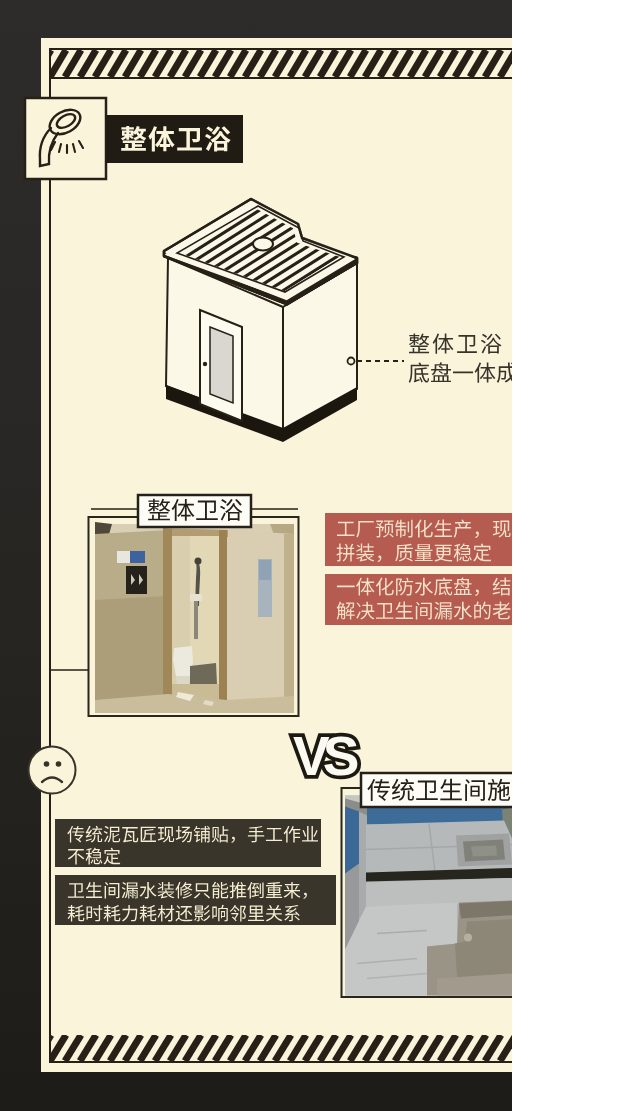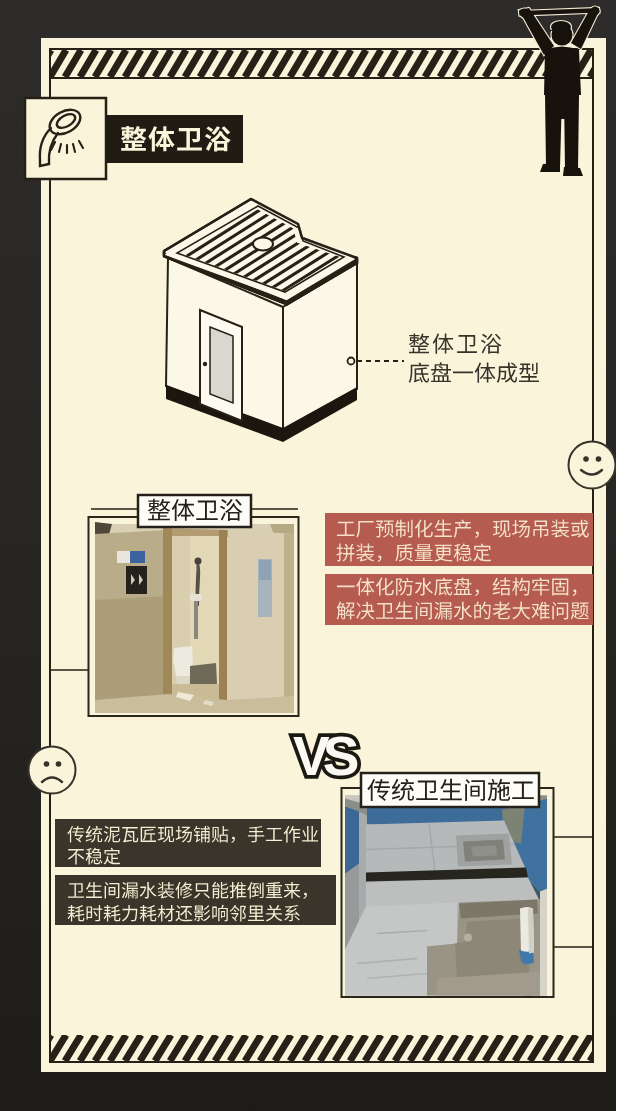--- a/index.html
+++ b/index.html
@@ -1,14 +1,14 @@
 <!DOCTYPE html>
 <html><head><meta charset="utf-8"><style>
 html,body{margin:0;padding:0}
-.page{position:relative;width:616px;height:1111px;overflow:hidden;font-family:"Liberation Sans",sans-serif}
+.page{position:relative;width:512px;height:1111px;overflow:hidden;font-family:"Liberation Sans",sans-serif}
 </style></head><body>
 <div class="page">
 <svg width="640" height="1111" viewBox="0 0 640 1111">
 <defs>
 <linearGradient id="bgg" x1="0" y1="0" x2="0" y2="1">
 <stop offset="0" stop-color="#2d2c2b"></stop>
           <stop offset="0.55" stop-color="#272522"></stop>
           <stop offset="1" stop-color="#1e1c18"></stop>
 </linearGradient>
 </defs>

